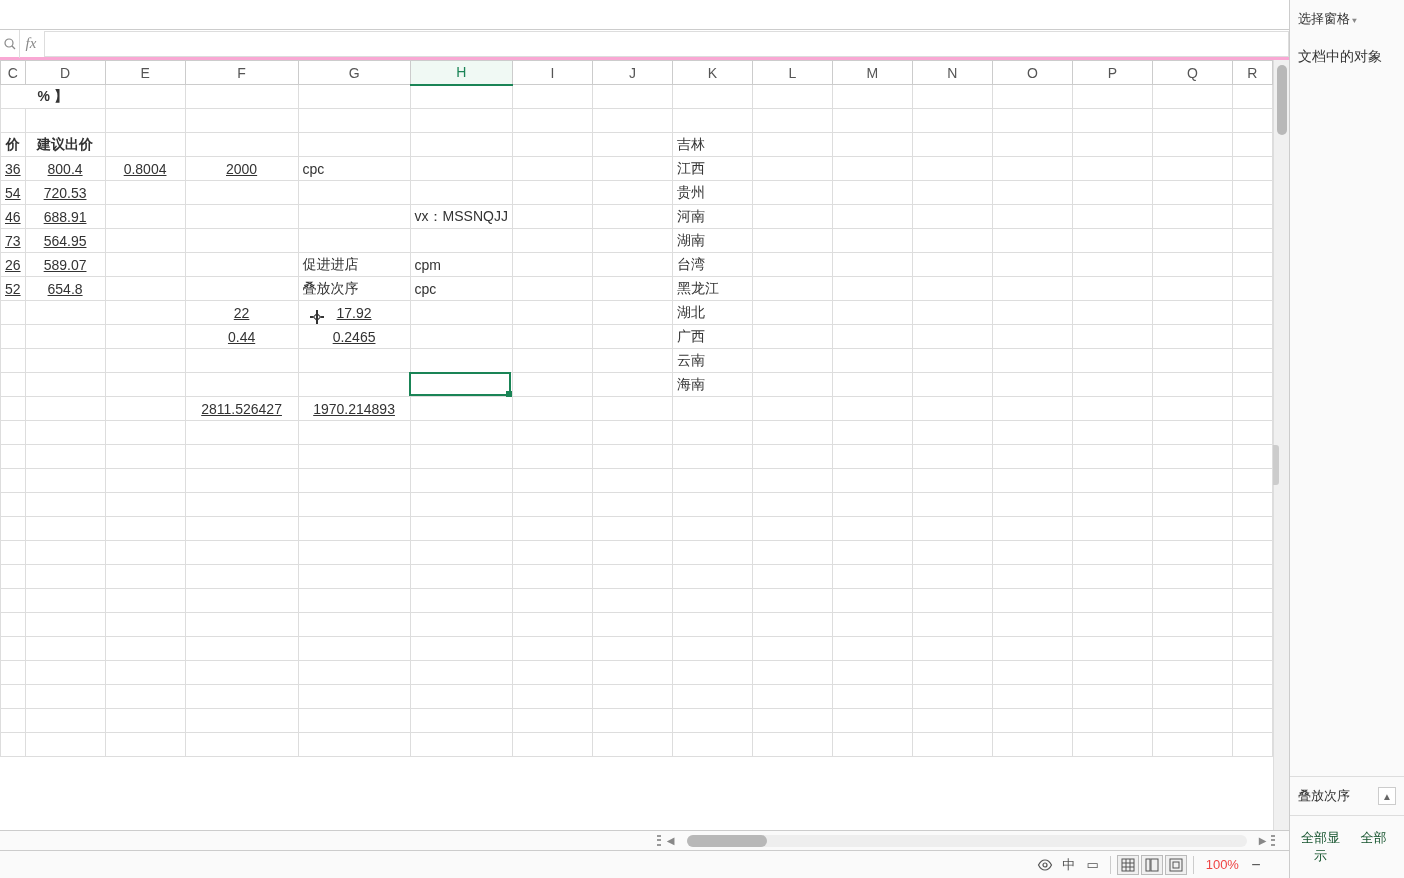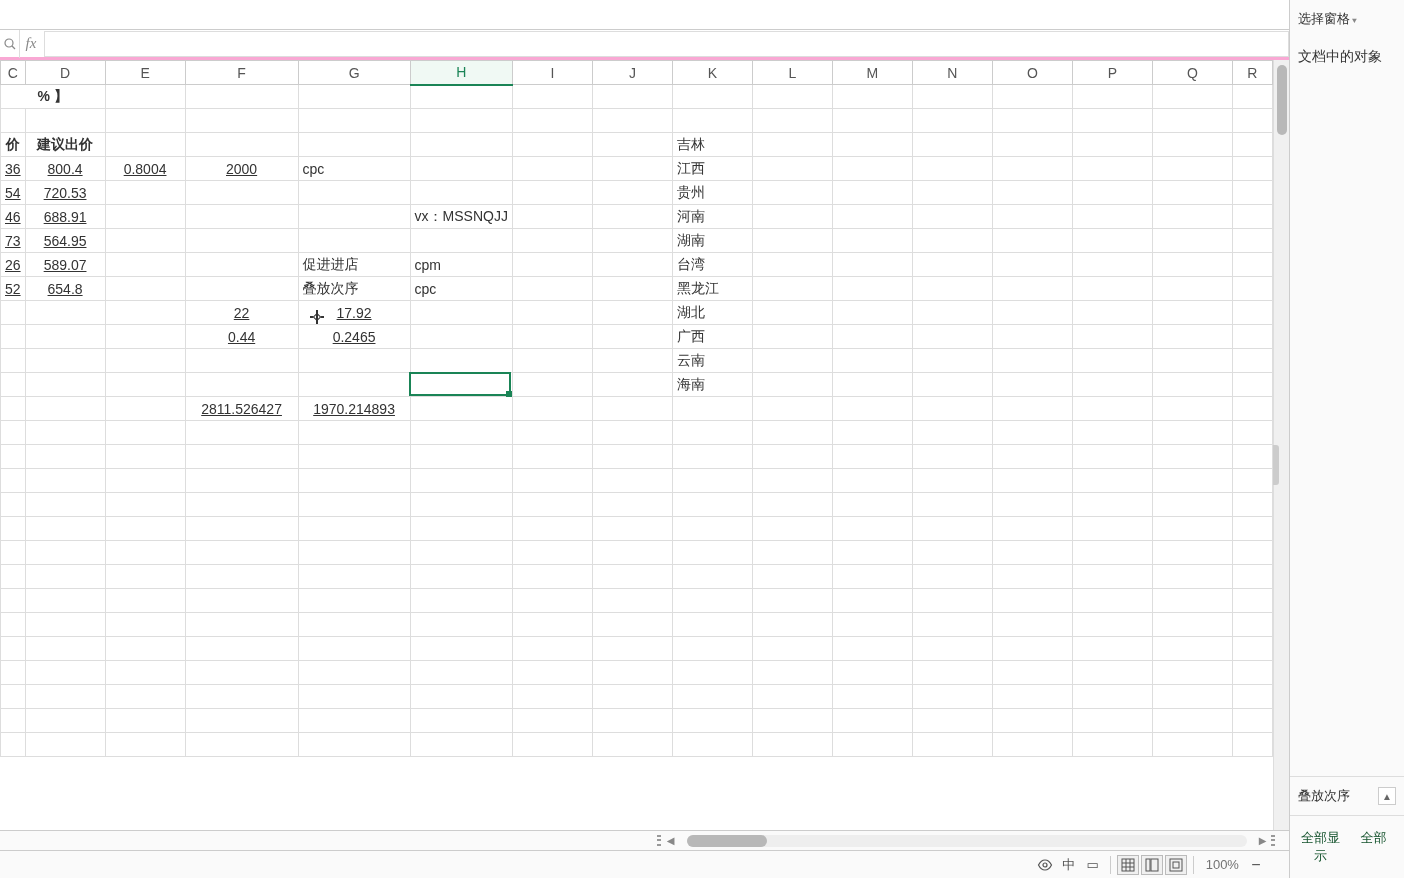--- a/index.html
+++ b/index.html
@@ -55,21 +55,21 @@
     .side-panel-body { flex: 1; }
     .side-panel-footer1 { border-top: 1px solid #ddd; padding: 10px 8px; display: flex; align-items: center; justify-content: space-between; }
     .up-btn { width: 18px; height: 18px; border: 1px solid #ccc; display: flex; align-items: center; justify-content: center; font-size: 10px; background: #fff; color: #666; }
     .side-panel-footer2 { border-top: 1px solid #ddd; padding: 8px; display: flex; gap: 8px; }
     .side-btn { flex: 1; text-align: center; font-size: 13px; color: #14532d; padding: 4px 0; border: 1px solid transparent; cursor: pointer; }
     
     .status-bar { height: 28px; border-top: 1px solid #ccc; display: flex; align-items: center; justify-content: flex-end; gap: 2px; padding: 0 4px; background: #fafafa; }
     .status-icon { width: 22px; height: 20px; display: flex; align-items: center; justify-content: center; color: #555; border: 1px solid transparent; cursor: pointer; font-size: 13px; }
     .status-icon.view { border: 1px solid #bbb; background: #f0f0f0; }
     .status-sep { width: 1px; height: 18px; background: #ccc; margin: 0 4px; }
-    .zoom-text { font-size: 13px; color: #737373; padding: 0 6px; }
+    .zoom-text { font-size: 13px; color: #ef4444; padding: 0 6px; }
     .zoom-btn { width: 18px; font-size: 16px; text-align: center; color: #555; cursor: pointer; }
     .eye-icon svg, .status-icon svg { width: 16px; height: 16px; }
   </style>
 </head>
 <body>
 
 <div class="container">
   <div class="main-area">
     <div class="toolbar-area"></div>
 

